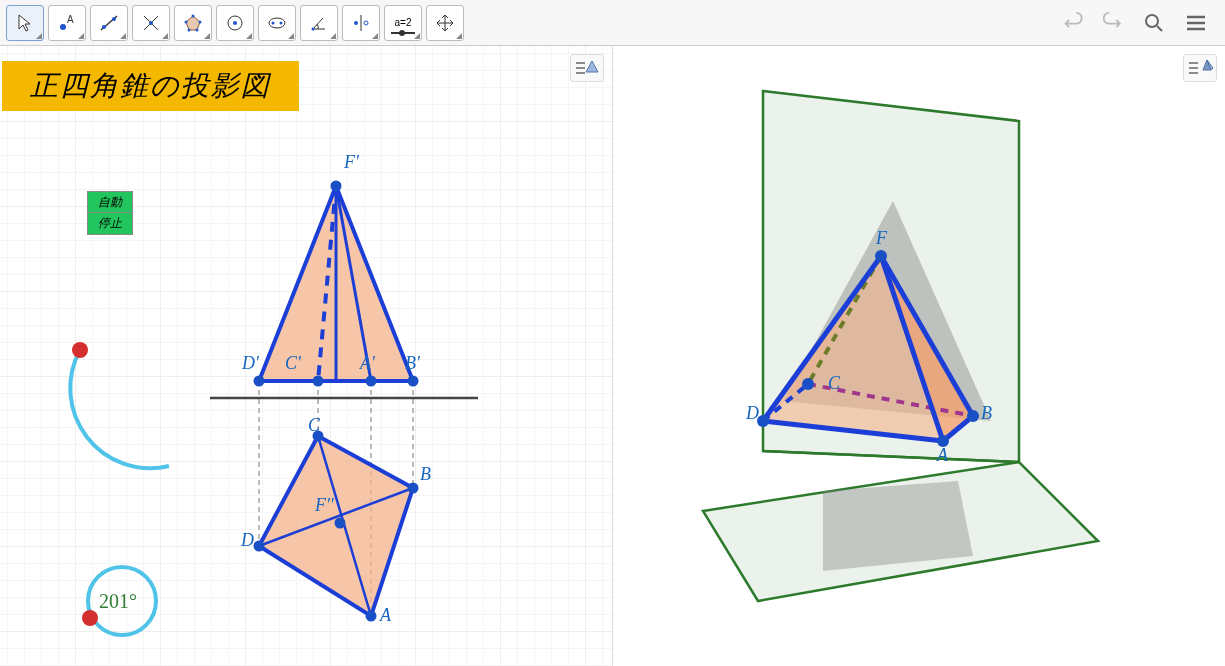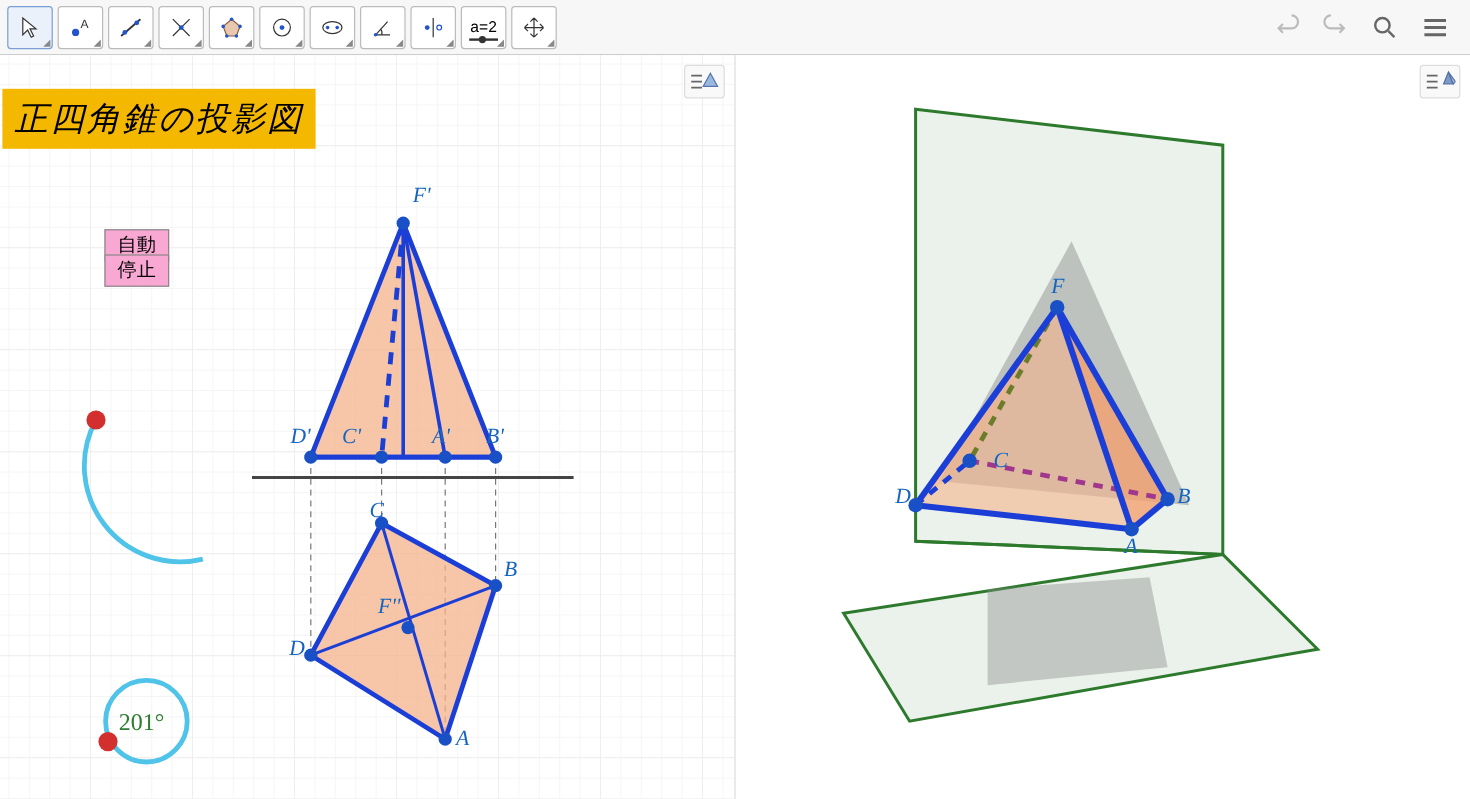--- a/index.html
+++ b/index.html
@@ -18,24 +18,24 @@
   .left-panel { width: 612px; height: 100%; position: relative; background: #fff; }
   .right-panel { width: 613px; height: 100%; position: relative; background: #fff; border-left: 1px solid #ddd; }
   
   .grid-bg { position: absolute; top: 0; left: 0; width: 100%; height: 100%;
     background-image: linear-gradient(#eee 1px, transparent 1px), linear-gradient(90deg, #eee 1px, transparent 1px),
                       linear-gradient(#f5f5f5 1px, transparent 1px), linear-gradient(90deg, #f5f5f5 1px, transparent 1px);
     background-size: 85px 85px, 85px 85px, 17px 17px, 17px 17px;
     background-position: -10px -10px;
   }
   
-  .title-box { position: absolute; top: 15px; left: 2px; background: #f5b800; padding: 6px 10px; margin-top: 13px; }
+  .title-box { position: absolute; top: 15px; left: 2px; background: #f5b800; padding: 6px 28px; }
   .title-text { font-size: 28px; font-style: italic; font-family: serif; color: #000; letter-spacing: 2px; }
   
-  .control-btn { position: absolute; background: #f9a8d4; border: 1px solid #888; padding: 2px 10px; font-size: 16px; cursor: pointer; }
+  .control-btn { position: absolute; background: #22c55e; border: 1px solid #888; padding: 2px 10px; font-size: 12px; cursor: pointer; font-style: italic; }
   
   .style-bar { position: absolute; top: 8px; right: 8px; width: 34px; height: 28px; background: #f9f9f9; border: 1px solid #ddd; border-radius: 3px; display: flex; align-items: center; justify-content: center; cursor: pointer; }
   
   .svg-overlay { position: absolute; top: 0; left: 0; pointer-events: none; }
   .point-label { font-size: 18px; font-style: italic; fill: #1565c0; font-family: serif; }
   .angle-label { font-size: 20px; fill: #2e7d32; font-family: serif; }
 </style>
 </head>
 <body>
 
@@ -105,21 +105,21 @@
   </div>
   <div class="tool-btn">
     <svg width="20" height="20">
         <line x1="10" y1="2" x2="10" y2="18" stroke="#333"></line>
         <circle cx="5" cy="10" r="2" fill="#2255cc"></circle>
         <circle cx="15" cy="10" r="2" fill="none" stroke="#2255cc"></circle>
       </svg>
     <div class="corner"></div>
   </div>
   <div class="tool-btn">
-    <span style="font-size:13px">a=2</span>
+    <span style="font-size:10px">a=2</span>
     <div style="position:absolute;bottom:6px;left:6px;width:24px;height:2px;background:#333">
         <div style="width:6px;height:6px;background:#333;border-radius:50%;position:absolute;top:-2px;left:8px"></div>
       </div>
     <div class="corner"></div>
   </div>
   <div class="tool-btn">
     <svg width="20" height="20">
         <path d="M10 2 L10 18 M2 10 L18 10 M10 2 L7 5 M10 2 L13 5 M10 18 L7 15 M10 18 L13 15 M2 10 L5 7 M2 10 L5 13 M18 10 L15 7 M18 10 L15 13" stroke="#333" fill="none"></path>
       </svg>
     <div class="corner"></div>

